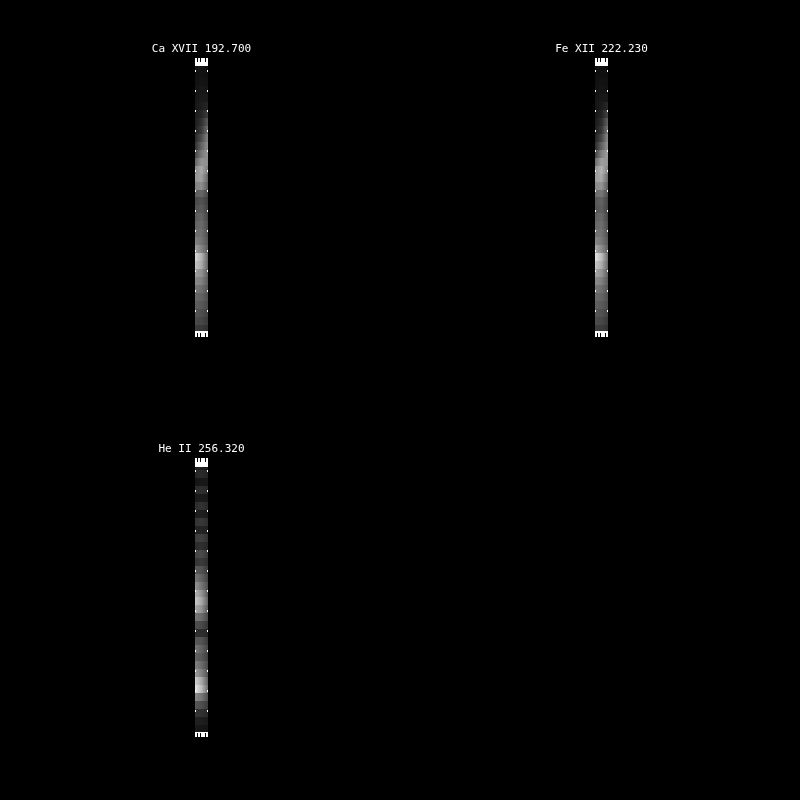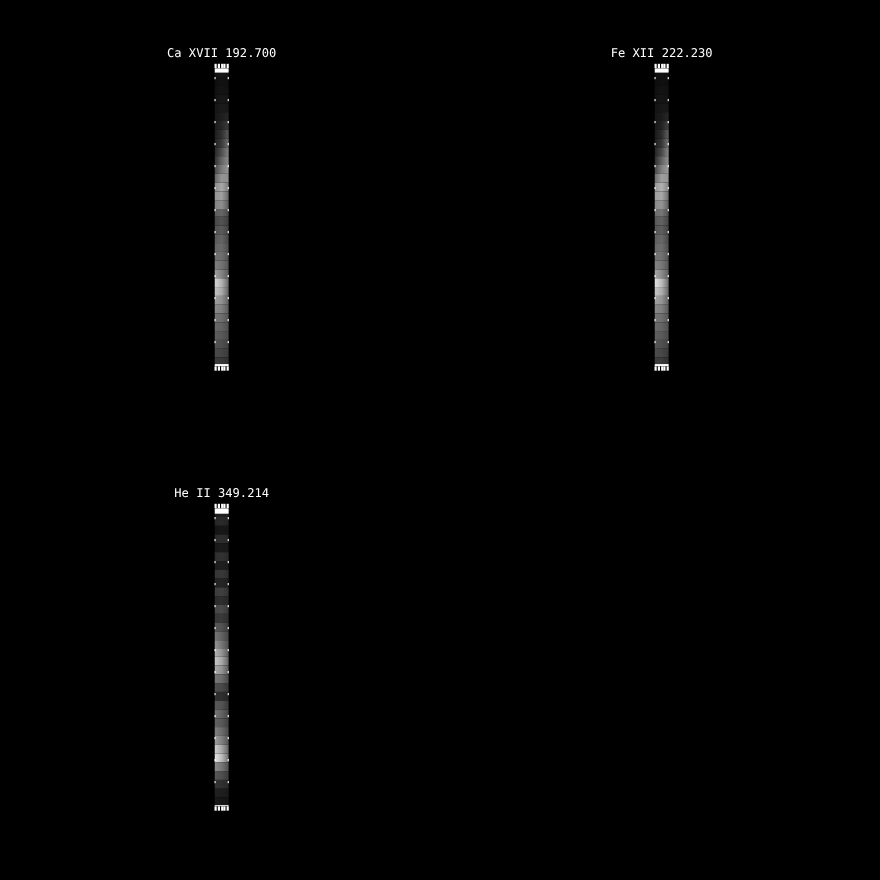--- a/index.html
+++ b/index.html
@@ -160,21 +160,21 @@
     <div class="tick" style="left: 595px; top: 230px; width: 1px; height: 2px;"></div>
     <div class="tick" style="left: 607px; top: 230px; width: 1px; height: 2px;"></div>
     <div class="tick" style="left: 595px; top: 250px; width: 1px; height: 2px;"></div>
     <div class="tick" style="left: 607px; top: 250px; width: 1px; height: 2px;"></div>
     <div class="tick" style="left: 595px; top: 270px; width: 1px; height: 2px;"></div>
     <div class="tick" style="left: 607px; top: 270px; width: 1px; height: 2px;"></div>
     <div class="tick" style="left: 595px; top: 290px; width: 1px; height: 2px;"></div>
     <div class="tick" style="left: 607px; top: 290px; width: 1px; height: 2px;"></div>
     <div class="tick" style="left: 595px; top: 310px; width: 1px; height: 2px;"></div>
     <div class="tick" style="left: 607px; top: 310px; width: 1px; height: 2px;"></div>
-    <div class="strip-title" style="left: 51.5px; top: 443px;">He II 349.214</div>
+    <div class="strip-title" style="left: 51.5px; top: 443px;">He II 256.320</div>
     <div class="strip" style="left: 195px; top: 462px; width: 13px; height: 271px;">
       <div class="band" style="height: 7.97059px; background: linear-gradient(to right, rgb(28, 28, 28) 0%, rgb(32, 32, 32) 50%, rgb(28, 28, 28) 100%);"></div>
       <div class="band" style="height: 7.97059px; background: linear-gradient(to right, rgb(38, 38, 38) 0%, rgb(42, 42, 42) 50%, rgb(36, 36, 36) 100%);"></div>
       <div class="band" style="height: 7.97059px; background: linear-gradient(to right, rgb(20, 20, 20) 0%, rgb(24, 24, 24) 50%, rgb(22, 22, 22) 100%);"></div>
       <div class="band" style="height: 7.97059px; background: linear-gradient(to right, rgb(42, 42, 42) 0%, rgb(46, 46, 46) 50%, rgb(40, 40, 40) 100%);"></div>
       <div class="band" style="height: 7.97059px; background: linear-gradient(to right, rgb(24, 24, 24) 0%, rgb(27, 27, 27) 50%, rgb(24, 24, 24) 100%);"></div>
       <div class="band" style="height: 7.97059px; background: linear-gradient(to right, rgb(46, 46, 46) 0%, rgb(50, 50, 50) 50%, rgb(42, 42, 42) 100%);"></div>
       <div class="band" style="height: 7.97059px; background: linear-gradient(to right, rgb(28, 28, 28) 0%, rgb(31, 31, 31) 50%, rgb(27, 27, 27) 100%);"></div>
       <div class="band" style="height: 7.97059px; background: linear-gradient(to right, rgb(52, 52, 52) 0%, rgb(56, 56, 56) 50%, rgb(46, 46, 46) 100%);"></div>
       <div class="band" style="height: 7.97059px; background: linear-gradient(to right, rgb(34, 34, 34) 0%, rgb(37, 37, 37) 50%, rgb(31, 31, 31) 100%);"></div>

